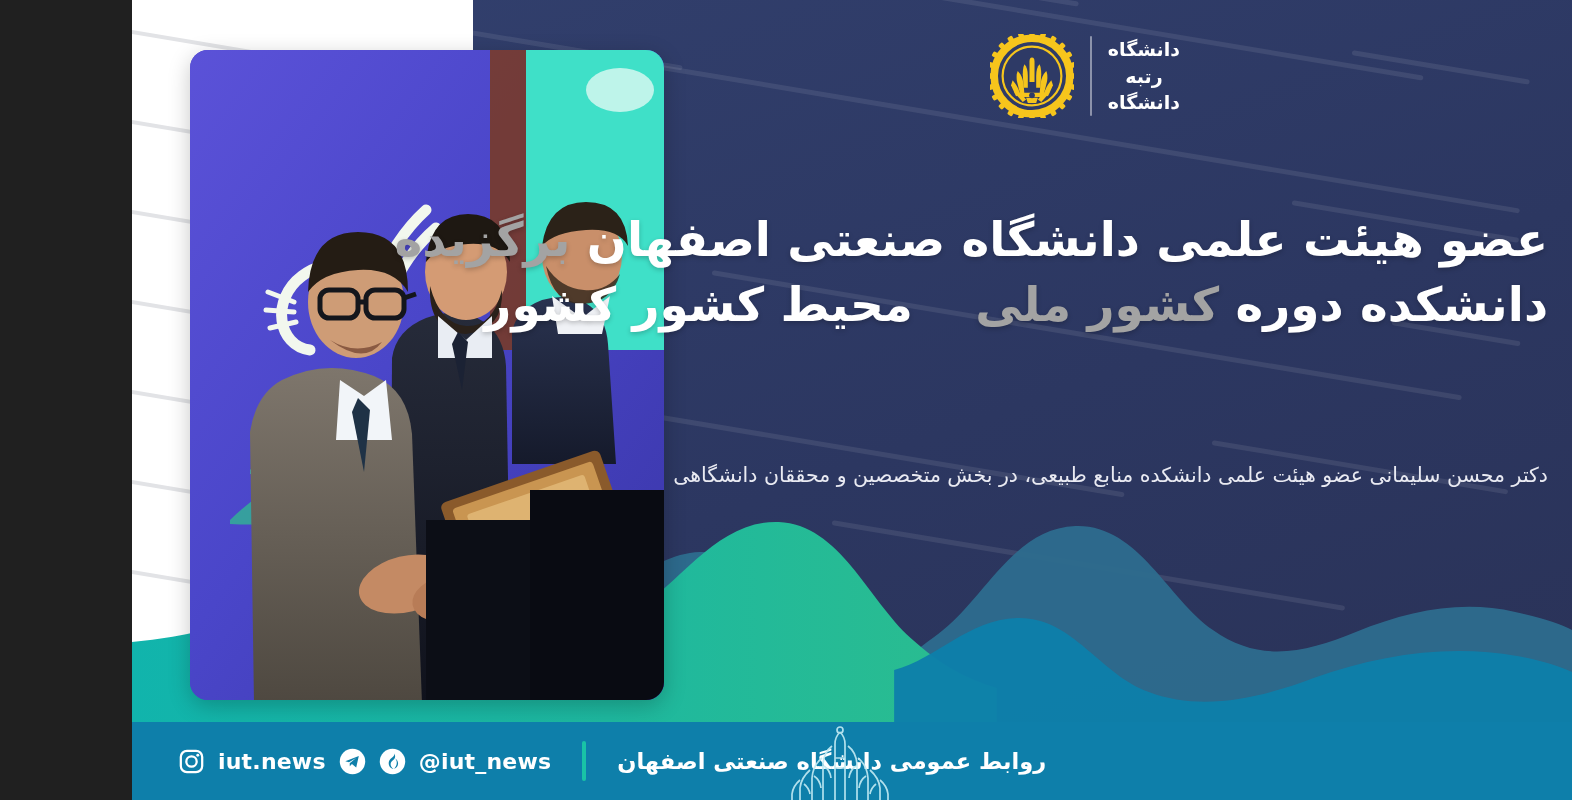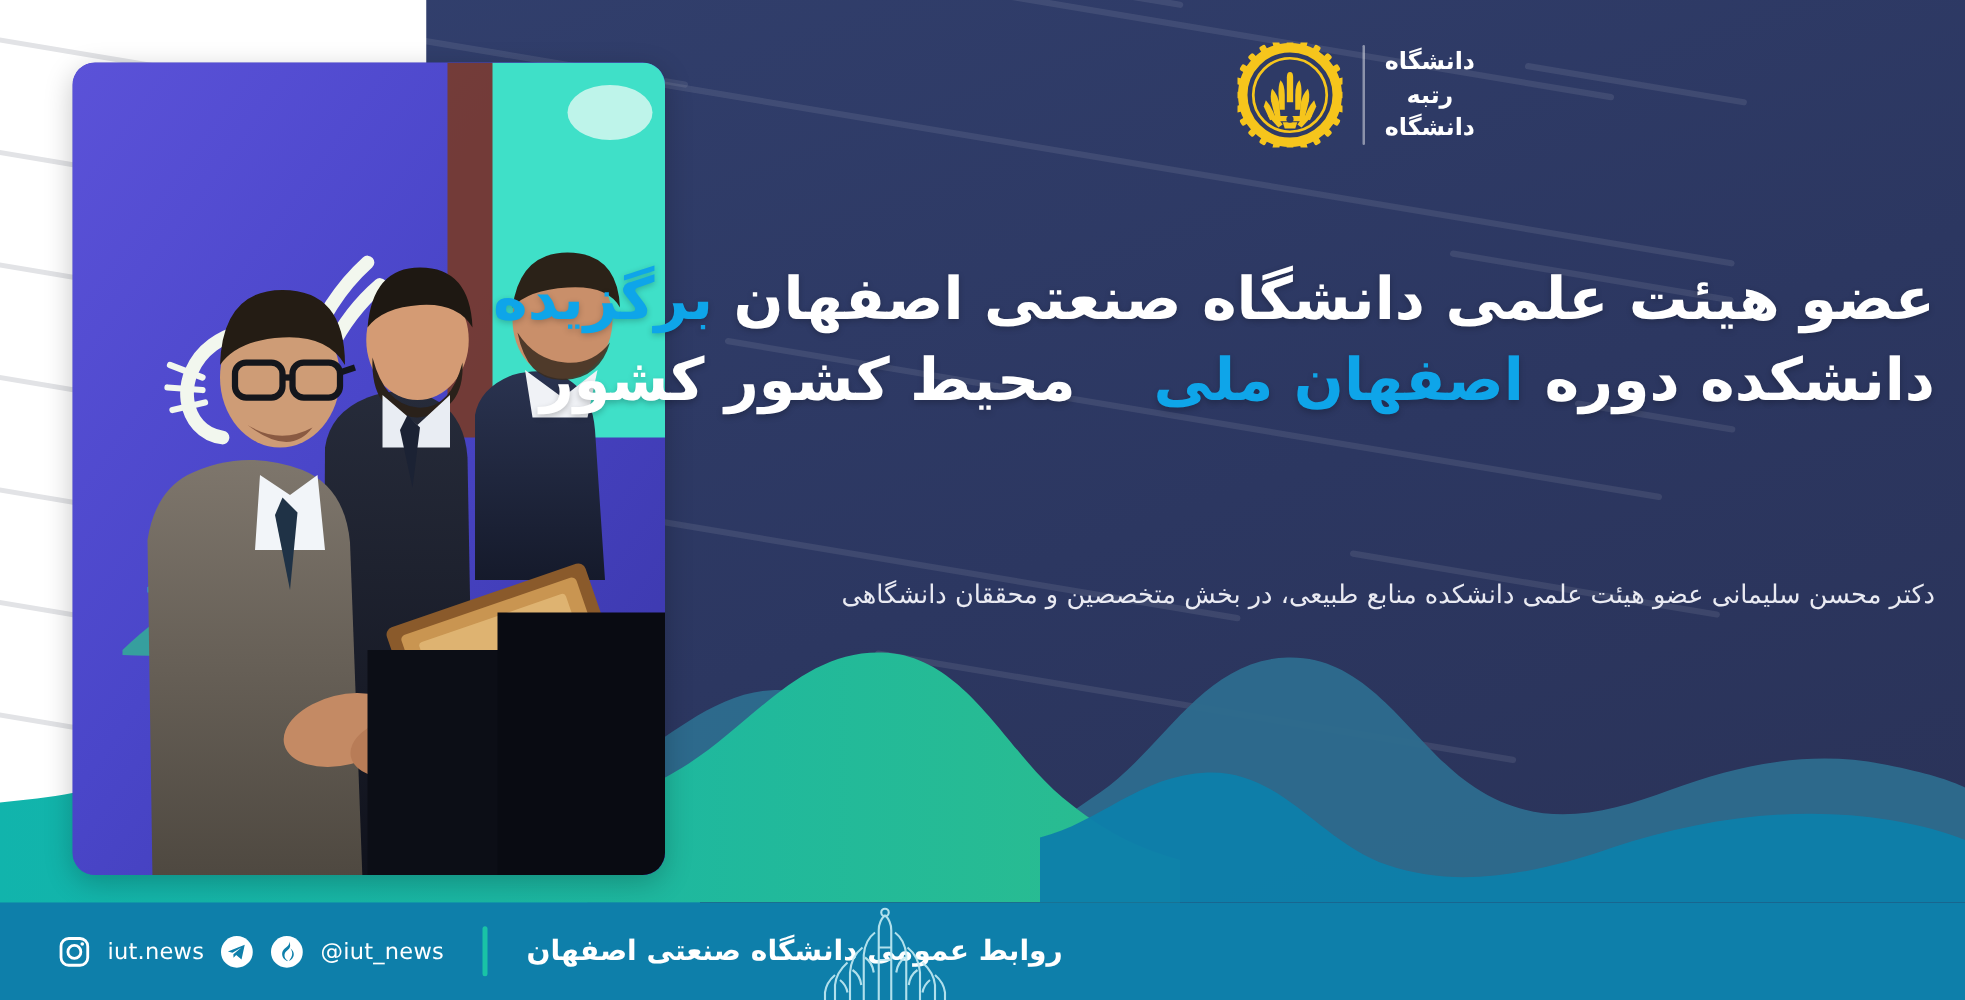--- a/index.html
+++ b/index.html
@@ -1,19 +1,19 @@
 <!DOCTYPE html>
 <html lang="fa" dir="rtl"><head>
 <meta charset="utf-8">
 <title>IUT News Card</title>
 <style>
   html,body{margin:0;padding:0;background:#202020;}
   *{box-sizing:border-box;}
   .stage{
-    position:relative;width:1572px;height:800px;overflow:hidden;
+    position:relative;width:1440px;height:800px;overflow:hidden;
     background:#2E3A66;font-family:"DejaVu Sans","Liberation Sans",sans-serif;
   }
 
   
   .navy-bg{position:absolute;inset:0;background:linear-gradient(160deg,#32406E 0%,#2C3761 55%,#2A3257 100%);}
   .stripes{position:absolute;inset:-200px;pointer-events:none;}
   .stripes .s{position:absolute;height:5px;background:rgba(255,255,255,.085);border-radius:3px;transform:rotate(9.5deg);transform-origin:left center;}
 
   
   .white-panel{position:absolute;left:0;top:0;width:341px;height:701px;background:#ffffff;overflow:hidden;}
@@ -40,36 +40,36 @@
   .logo-div{width:2px;height:80px;background:rgba(255,255,255,.45);border-radius:2px;}
   .logo-mark{width:84px;height:84px;flex:0 0 84px;}
   .logo-mark svg{display:block;width:100%;height:100%;}
 
   
   .headline{
     position:absolute;right:24px;top:208px;width:1010px;text-align:right;direction:rtl;
     color:#ffffff;font-size:47px;font-weight:700;line-height:1.38;letter-spacing:-.2px;
     text-shadow:0 2px 5px rgba(0,0,0,.22);
   }
-  .headline .hl{color:#0ea5e9;padding-left:46px;}
+  .headline .hl{color:#a3a3a3;padding-left:46px;}
   .headline .ln{display:block;white-space:nowrap;}
 
   
   .body-text{
     position:absolute;right:24px;top:418px;width:1010px;text-align:right;direction:rtl;
     color:#E9EAF2;font-size:20.5px;line-height:1.85;font-weight:400;
   }
   .body-text .ln{display:block;margin-top:39px;}
 
   
   .footer{position:absolute;left:0;bottom:0;width:100%;height:78px;background:#0E7FAA;display:flex;align-items:center;direction:ltr;}
   .footer-inner{display:flex;align-items:center;gap:13px;padding-left:46px;}
   .ico{width:27px;height:27px;flex:0 0 27px;}
   .ico svg{display:block;width:100%;height:100%;}
-  .handle{color:#fff;font-size:18px;font-weight:400;letter-spacing:.2px;white-space:nowrap;}
+  .handle{color:#fff;font-size:22px;font-weight:700;letter-spacing:.2px;white-space:nowrap;}
   .f-div{width:4px;height:40px;background:#19C3A6;border-radius:2px;margin:0 18px;}
   .f-fa{color:#fff;font-size:22.5px;font-weight:700;direction:rtl;white-space:nowrap;}
   .ornament{position:absolute;left:648px;bottom:0;width:120px;height:76px;}
   .ornament svg{display:block;width:100%;height:100%;}
 </style>
 </head>
 <body>
 
 <div class="stage">
 
@@ -266,21 +266,21 @@
           <rect x="36" y="70" width="28" height="5" rx="2"></rect>
           <path d="M43,76 l14,0 -2,6 -10,0Z"></path>
           <circle cx="50" cy="73" r="3.4" fill="#2E3A66"></circle>
         </g>
       </svg>
     </div>
   </div>
 
   <div class="headline">
     <span class="ln"><span>عضو هیئت علمی دانشگاه صنعتی اصفهان </span><span class="hl">برگزیده</span></span>
-    <span class="ln"><span>دانشکده دوره </span><span class="hl">اصفهان ملی</span><span> محیط کشور کشور</span></span>
+    <span class="ln"><span>دانشکده دوره </span><span class="hl">کشور ملی</span><span> محیط کشور کشور</span></span>
   </div>
 
   <div class="body-text">
     <span class="ln">دکتر محسن سلیمانی عضو هیئت علمی دانشکده منابع طبیعی، در بخش متخصصین و محققان دانشگاهی</span>
   </div>
 
   <div class="footer">
     <div class="footer-inner">
 
       <span class="ico">

